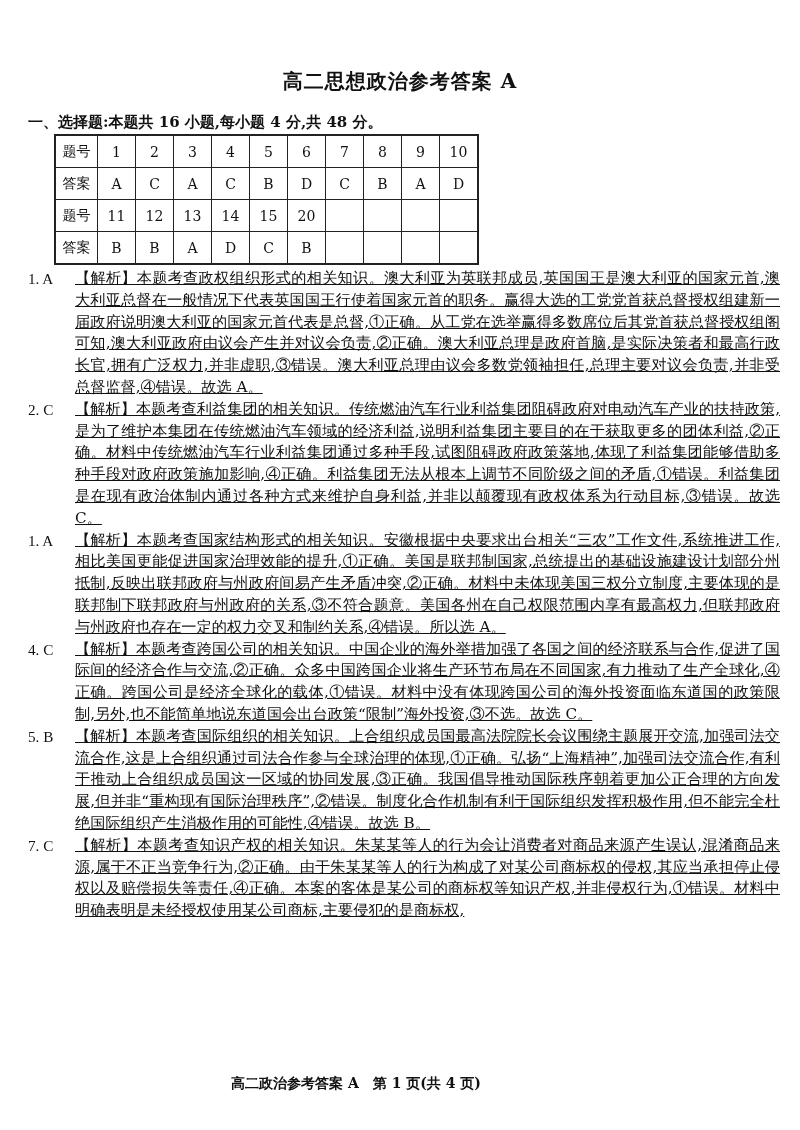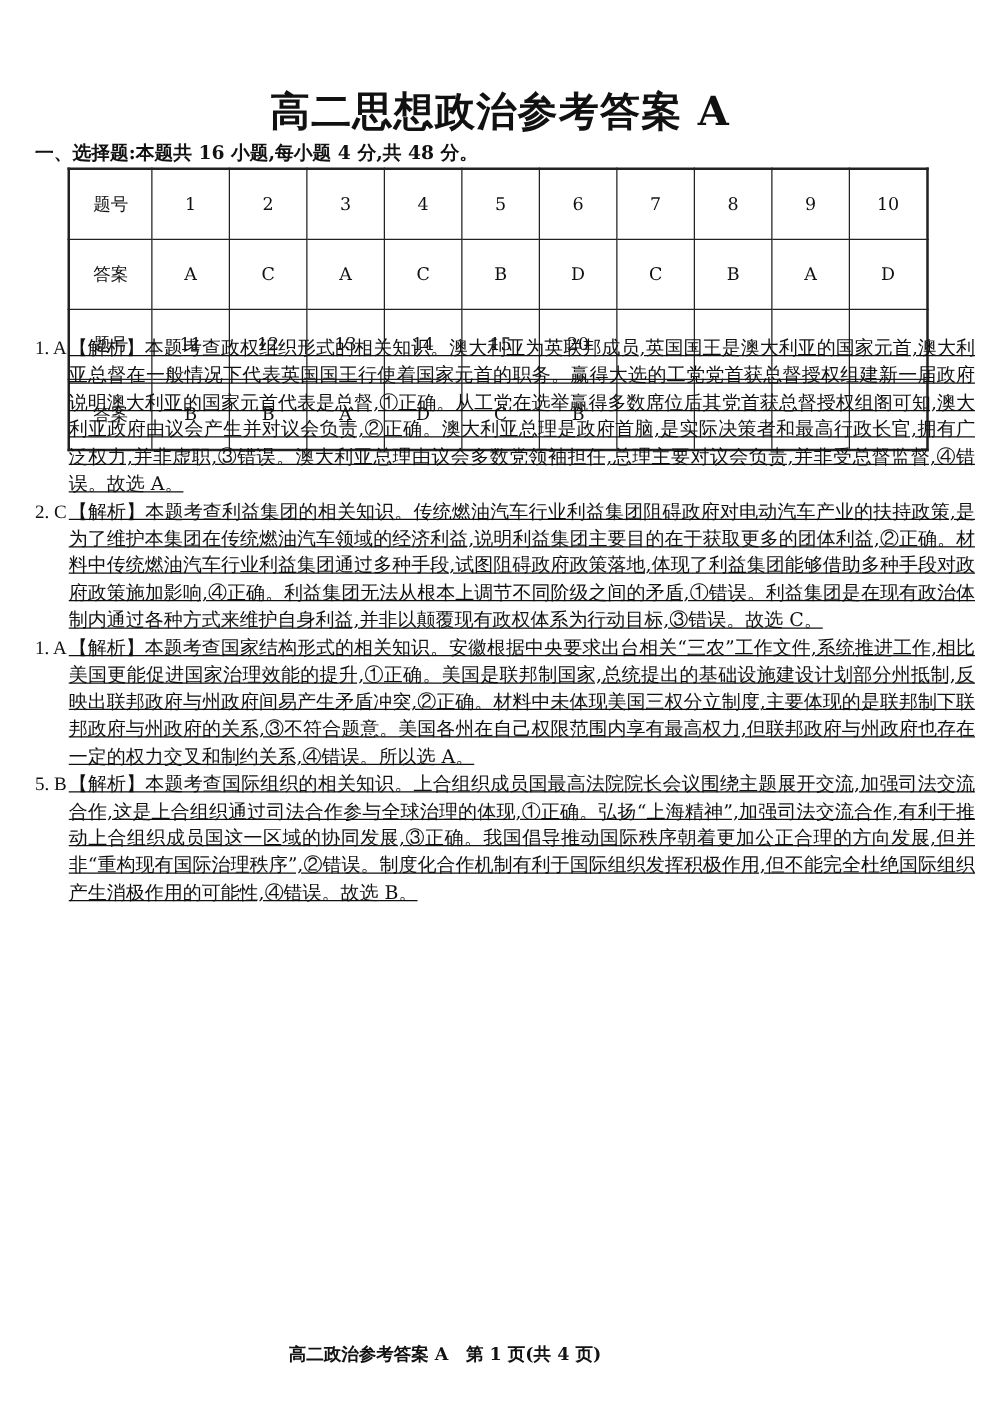--- a/index.html
+++ b/index.html
@@ -1,28 +1,28 @@
 <!DOCTYPE html>
 <html><head>
 <meta charset="utf-8">
 <style>
   html,body{margin:0;padding:0;background:#fff;}
   body{width:800px;height:1130px;position:relative;overflow:hidden;color:#111;
        font-family:"DejaVu Serif","Liberation Serif",serif;}
   .title{position:absolute;left:0;top:68px;width:800px;text-align:center;
-         font-size:32px;font-weight:bold;letter-spacing:1px;}
+         font-size:20px;font-weight:bold;letter-spacing:1px;}
   .section{position:absolute;left:28px;top:113px;font-size:15px;font-weight:bold;}
   table.ans{position:absolute;left:54px;top:134px;border-collapse:collapse;
             border:2px solid #222;}
   table.ans td{border:1px solid #222;height:31px;text-align:center;font-size:14px;
-               padding:12px;}
+               padding:0;}
   table.ans td.h{width:41px;}
   table.ans td.c{width:37px;}
   .items{position:absolute;left:28px;top:268px;width:752px;}
-  .item{display:flex;font-size:15.2px;line-height:21.8px;}
+  .item{display:flex;font-size:15.2px;line-height:21.8px;gap:20px;}
   .item .num{width:27px;flex:none;font-family:"Liberation Serif",serif;}
   .item .txt{flex:1;text-align:justify;text-decoration:underline;}
   .footer{position:absolute;left:0;top:1075px;width:712px;text-align:center;
           font-size:14px;font-weight:bold;}
 </style>
 </head>
 <body>
 
 <div class="title">高二思想政治参考答案 A</div>
 <div class="section">一、选择题:本题共 16 小题,每小题 4 分,共 48 分。</div>
@@ -91,18 +91,26 @@
     </div>
     <div class="item">
       <span class="num">2. C</span>
       <span class="txt">【解析】本题考查利益集团的相关知识。传统燃油汽车行业利益集团阻碍政府对电动汽车产业的扶持政策,是为了维护本集团在传统燃油汽车领域的经济利益,说明利益集团主要目的在于获取更多的团体利益,②正确。材料中传统燃油汽车行业利益集团通过多种手段,试图阻碍政府政策落地,体现了利益集团能够借助多种手段对政府政策施加影响,④正确。利益集团无法从根本上调节不同阶级之间的矛盾,①错误。利益集团是在现有政治体制内通过各种方式来维护自身利益,并非以颠覆现有政权体系为行动目标,③错误。故选 C。</span>
     </div>
     <div class="item">
       <span class="num">1. A</span>
       <span class="txt">【解析】本题考查国家结构形式的相关知识。安徽根据中央要求出台相关“三农”工作文件,系统推进工作,相比美国更能促进国家治理效能的提升,①正确。美国是联邦制国家,总统提出的基础设施建设计划部分州抵制,反映出联邦政府与州政府间易产生矛盾冲突,②正确。材料中未体现美国三权分立制度,主要体现的是联邦制下联邦政府与州政府的关系,③不符合题意。美国各州在自己权限范围内享有最高权力,但联邦政府与州政府也存在一定的权力交叉和制约关系,④错误。所以选 A。</span>
     </div>
     <div class="item">
+      <span class="num">4. C</span>
+      <span class="txt">【解析】本题考查跨国公司的相关知识。中国企业的海外举措加强了各国之间的经济联系与合作,促进了国际间的经济合作与交流,②正确。众多中国跨国企业将生产环节布局在不同国家,有力推动了生产全球化,④正确。跨国公司是经济全球化的载体,①错误。材料中没有体现跨国公司的海外投资面临东道国的政策限制,另外,也不能简单地说东道国会出台政策“限制”海外投资,③不选。故选 C。</span>
+    </div>
+    <div class="item">
       <span class="num">5. B</span>
       <span class="txt">【解析】本题考查国际组织的相关知识。上合组织成员国最高法院院长会议围绕主题展开交流,加强司法交流合作,这是上合组织通过司法合作参与全球治理的体现,①正确。弘扬“上海精神”,加强司法交流合作,有利于推动上合组织成员国这一区域的协同发展,③正确。我国倡导推动国际秩序朝着更加公正合理的方向发展,但并非“重构现有国际治理秩序”,②错误。制度化合作机制有利于国际组织发挥积极作用,但不能完全杜绝国际组织产生消极作用的可能性,④错误。故选 B。</span>
+    </div>
+    <div class="item">
+      <span class="num">7. C</span>
+      <span class="txt">【解析】本题考查知识产权的相关知识。朱某某等人的行为会让消费者对商品来源产生误认,混淆商品来源,属于不正当竞争行为,②正确。由于朱某某等人的行为构成了对某公司商标权的侵权,其应当承担停止侵权以及赔偿损失等责任,④正确。本案的客体是某公司的商标权等知识产权,并非侵权行为,①错误。材料中明确表明是未经授权使用某公司商标,主要侵犯的是商标权,</span>
     </div>
   </div>
 
 <div class="footer">高二政治参考答案 A　第 1 页(共 4 页)</div>
 
 </body></html>

